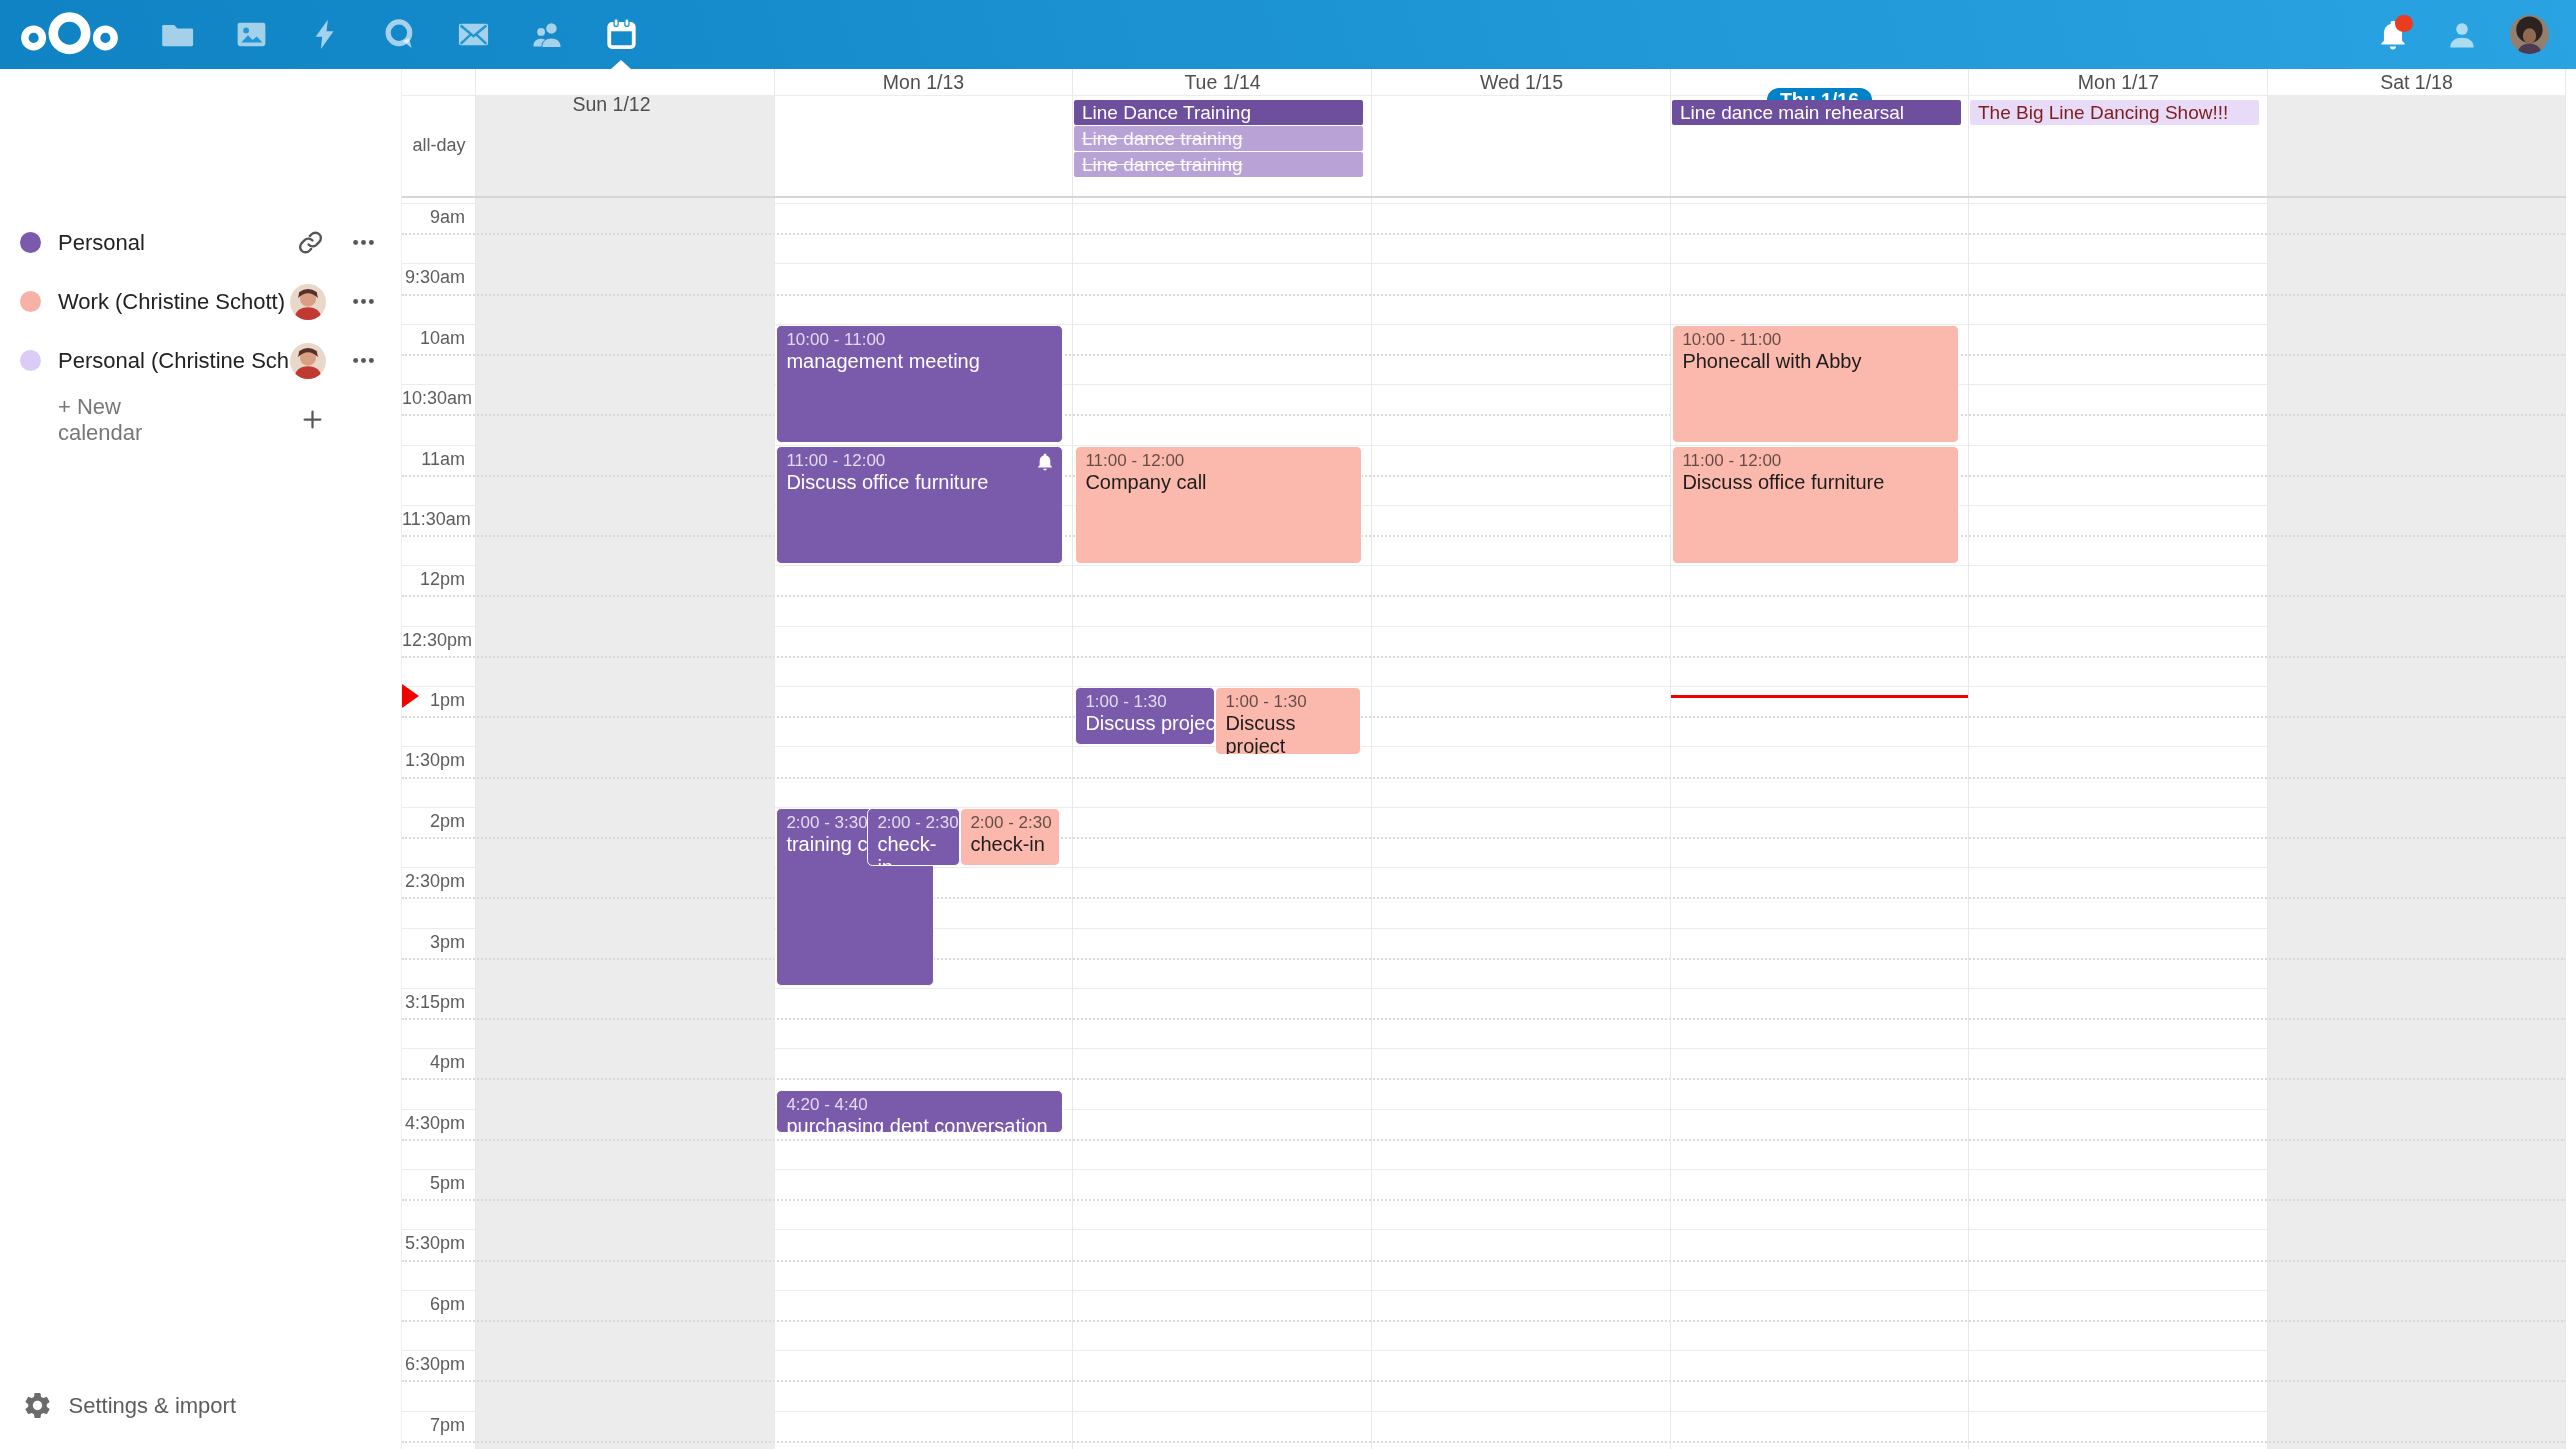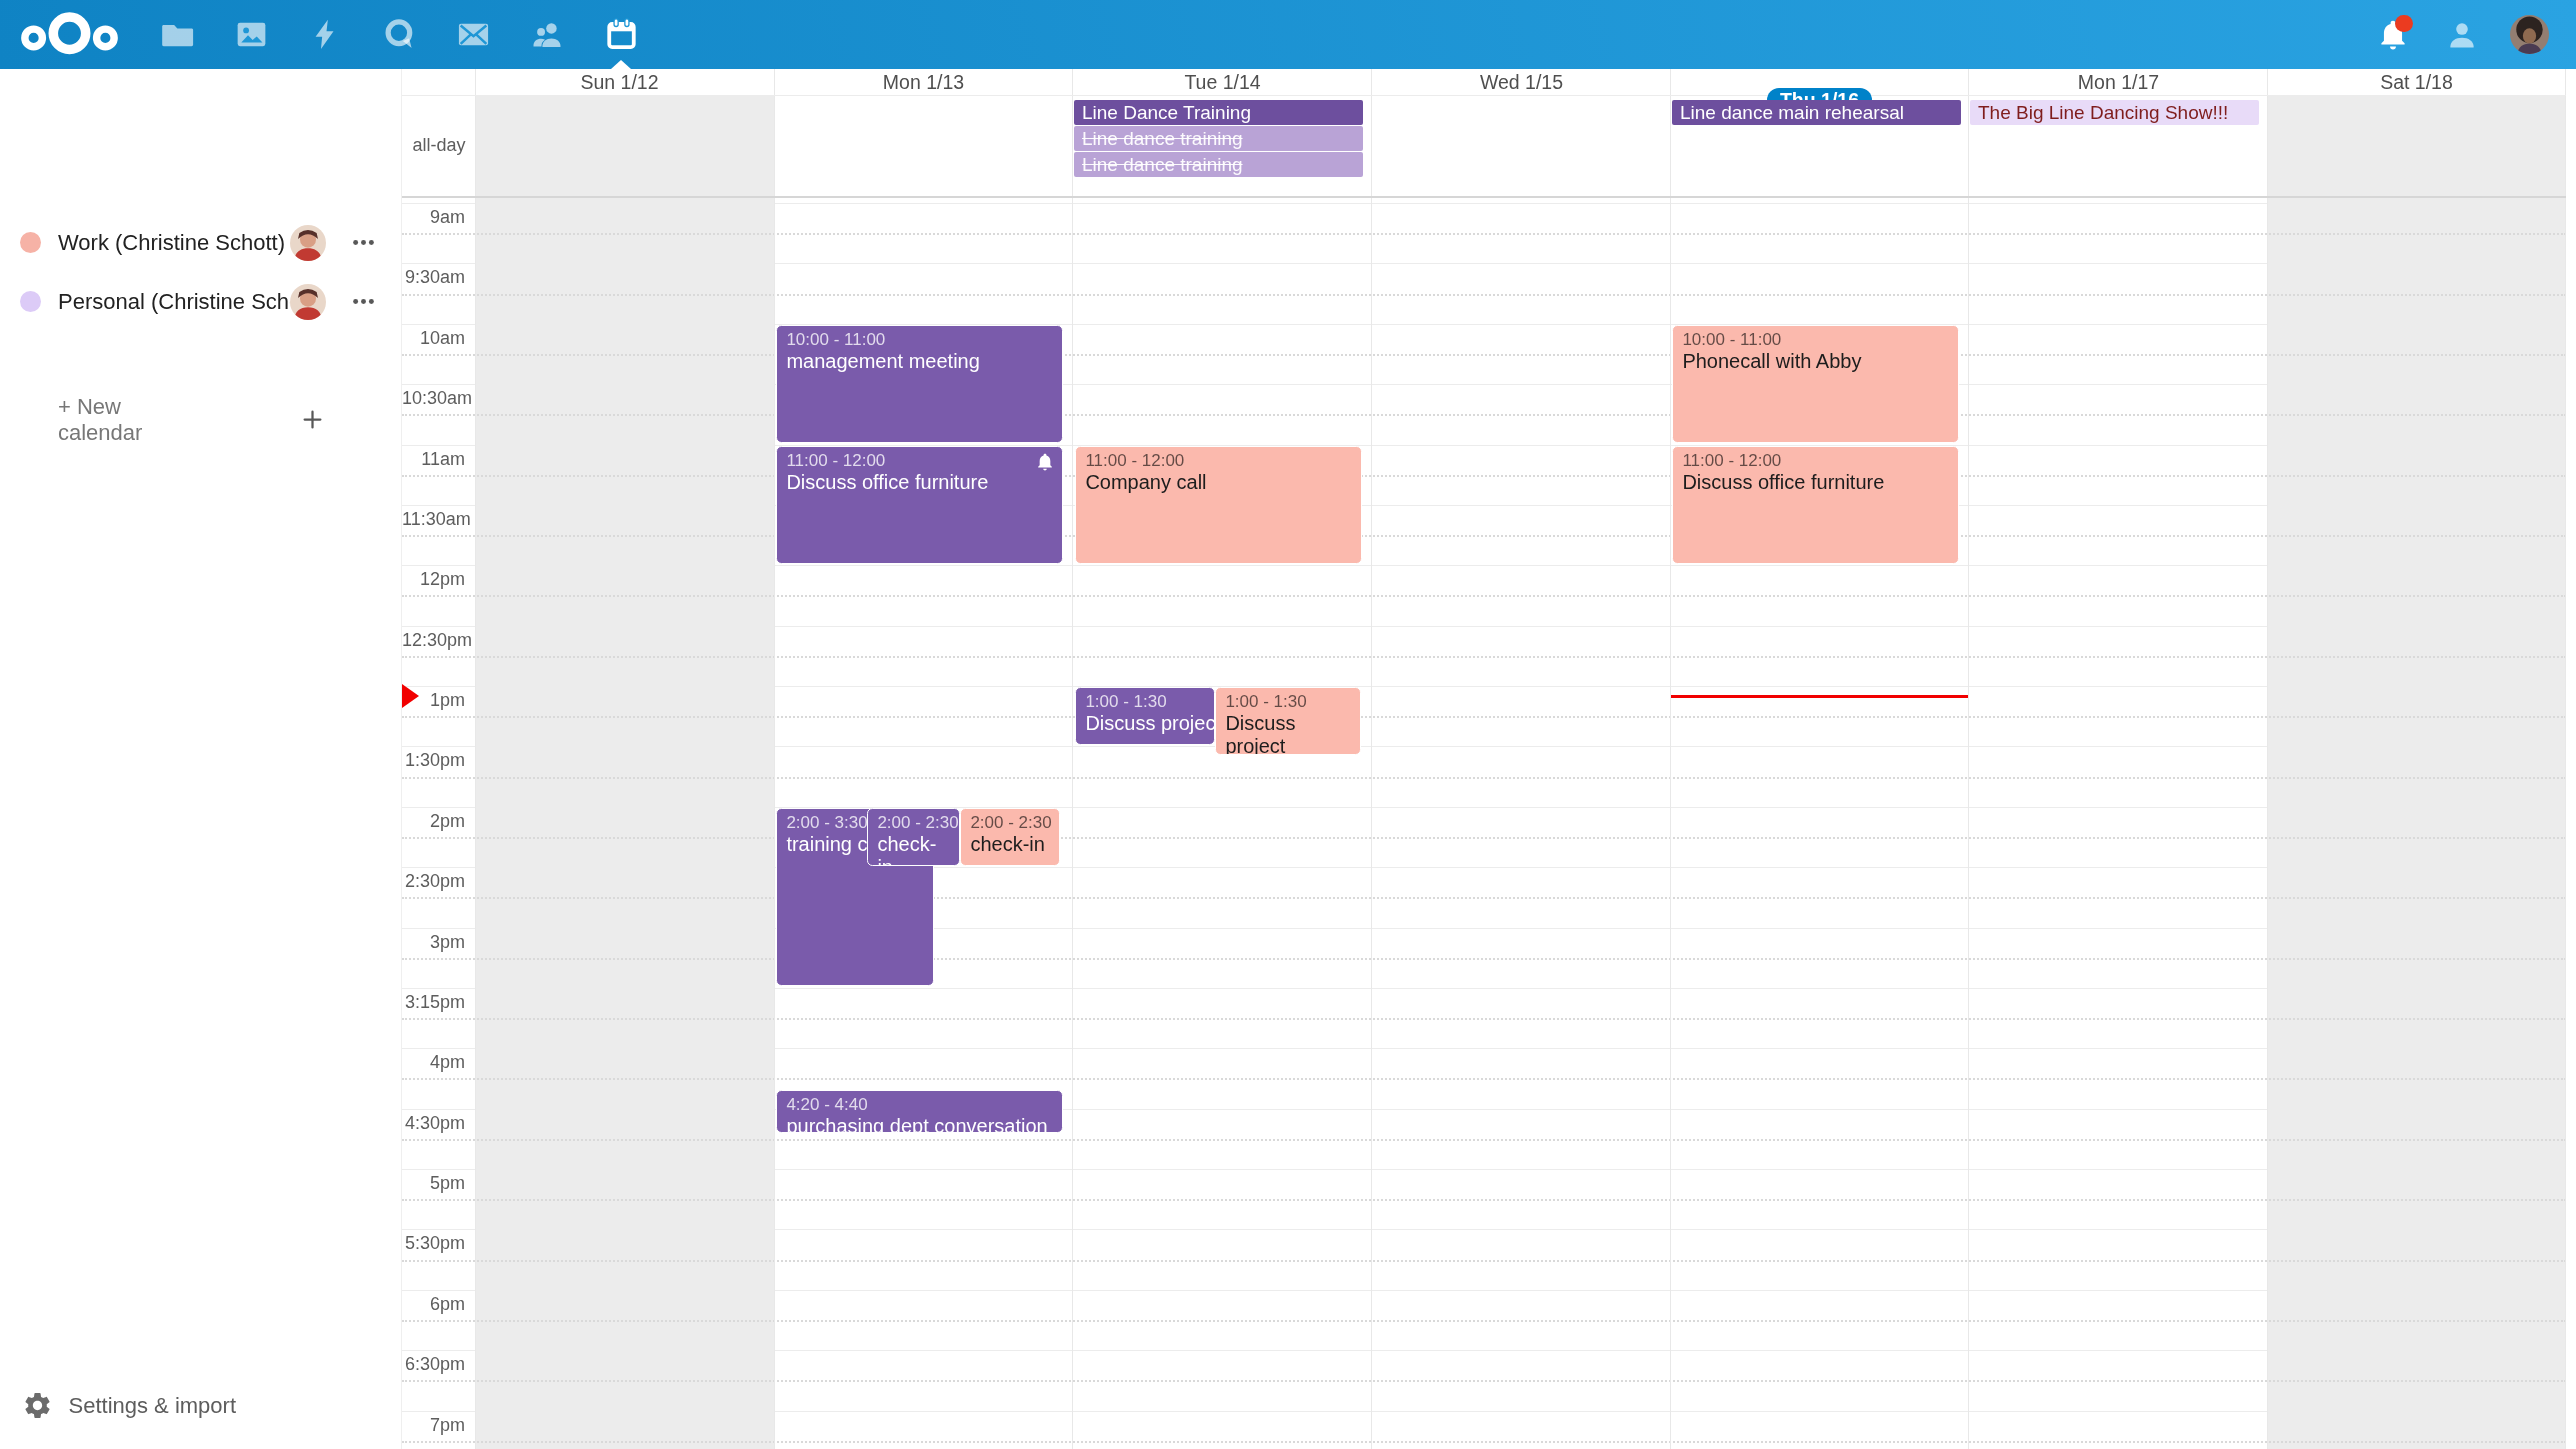--- a/index.html
+++ b/index.html
@@ -172,20 +172,39 @@
           <ellipse cx="28" cy="30" rx="9.5" ry="11" fill="#8f6a50"></ellipse>
           <path d="M10 56c2-10 9-15 18-15s16 5 18 15z" fill="#4a3b52"></path>
         </svg>
     </div>
   </div>
 </header>
 
 <aside class="sidebar">
   <div id="calendar-list">
       <div class="cal-row">
+        <span class="cal-dot" style="background: rgb(122, 91, 171);"></span>
+        <span class="cal-name">Personal</span>
+        <span class="cal-trail">
+          <span class="trail-ic">
+            <svg viewBox="0 0 24 24" fill="none" stroke="#555" stroke-width="2.1" stroke-linecap="round">
+              <path d="M10.2 13.8a4.8 4.8 0 0 0 6.8.5l2.8-2.8a4.8 4.8 0 0 0-6.8-6.8l-1.6 1.6"></path>
+              <path d="M13.8 10.2a4.8 4.8 0 0 0-6.8-.5l-2.8 2.8a4.8 4.8 0 0 0 6.8 6.8l1.6-1.6"></path>
+            </svg>
+          </span>
+          <span class="trail-ic">
+            <svg viewBox="0 0 24 24">
+              <circle cx="5" cy="12" r="2.2" fill="#585858"></circle>
+              <circle cx="12" cy="12" r="2.2" fill="#585858"></circle>
+              <circle cx="19" cy="12" r="2.2" fill="#585858"></circle>
+            </svg>
+          </span>
+        </span>
+      </div>
+      <div class="cal-row">
         <span class="cal-dot" style="background: rgb(246, 178, 166);"></span>
         <span class="cal-name">Work (Christine Schott)</span>
         <span class="cal-trail">
           <span class="cal-avatar">
             <svg viewBox="0 0 54 54">
               <rect width="54" height="54" fill="#e9d7c9"></rect>
               <path d="M6 54c1.5-13 9-19 21-19s19.5 6 21 19z" fill="#c13a32"></path>
               <circle cx="27" cy="22" r="12" fill="#d99f85"></circle>
               <path d="M12 21q15-14 30 0l-2-9q-13-9-26 0z" fill="#57302a"></path>
             </svg>
@@ -243,21 +262,21 @@
     <div class="vline" style="left: 73px;"></div>
     <div class="vline" style="left: 372px;"></div>
     <div class="vline" style="left: 670px;"></div>
     <div class="vline" style="left: 969px;"></div>
     <div class="vline" style="left: 1268px;"></div>
     <div class="vline" style="left: 1566px;"></div>
     <div class="vline" style="left: 1865px;"></div>
     <div class="vline" style="left: 2163px;"></div>
     <div class="hdr-border"></div>
     <div class="allday-border"></div>
-    <div class="day-cell" style="left: 68px; width: 299px;">Sun 1/12</div>
+    <div class="day-cell" style="left: 60px; width: 299px; margin-top: 22px;">Sun 1/12</div>
     <div class="day-cell" style="left: 372px; width: 299px;">Mon 1/13</div>
     <div class="day-cell" style="left: 671px; width: 299px;">Tue 1/14</div>
     <div class="day-cell" style="left: 970px; width: 299px;">Wed 1/15</div>
     <div class="day-cell" style="left: 1268px; width: 299px;"><span class="today-pill">Thu 1/16</span></div>
     <div class="day-cell" style="left: 1567px; width: 299px;">Mon 1/17</div>
     <div class="day-cell" style="left: 1865px; width: 299px;">Sat 1/18</div>
     <div class="allday-label">all-day</div>
     <div class="aevent solid" style="left: 672px; width: 289px; top: 31px;">Line Dance Training</div>
     <div class="aevent declined" style="left: 672px; width: 289px; top: 57px;">Line dance training</div>
     <div class="aevent declined" style="left: 672px; width: 289px; top: 83px;">Line dance training</div>

